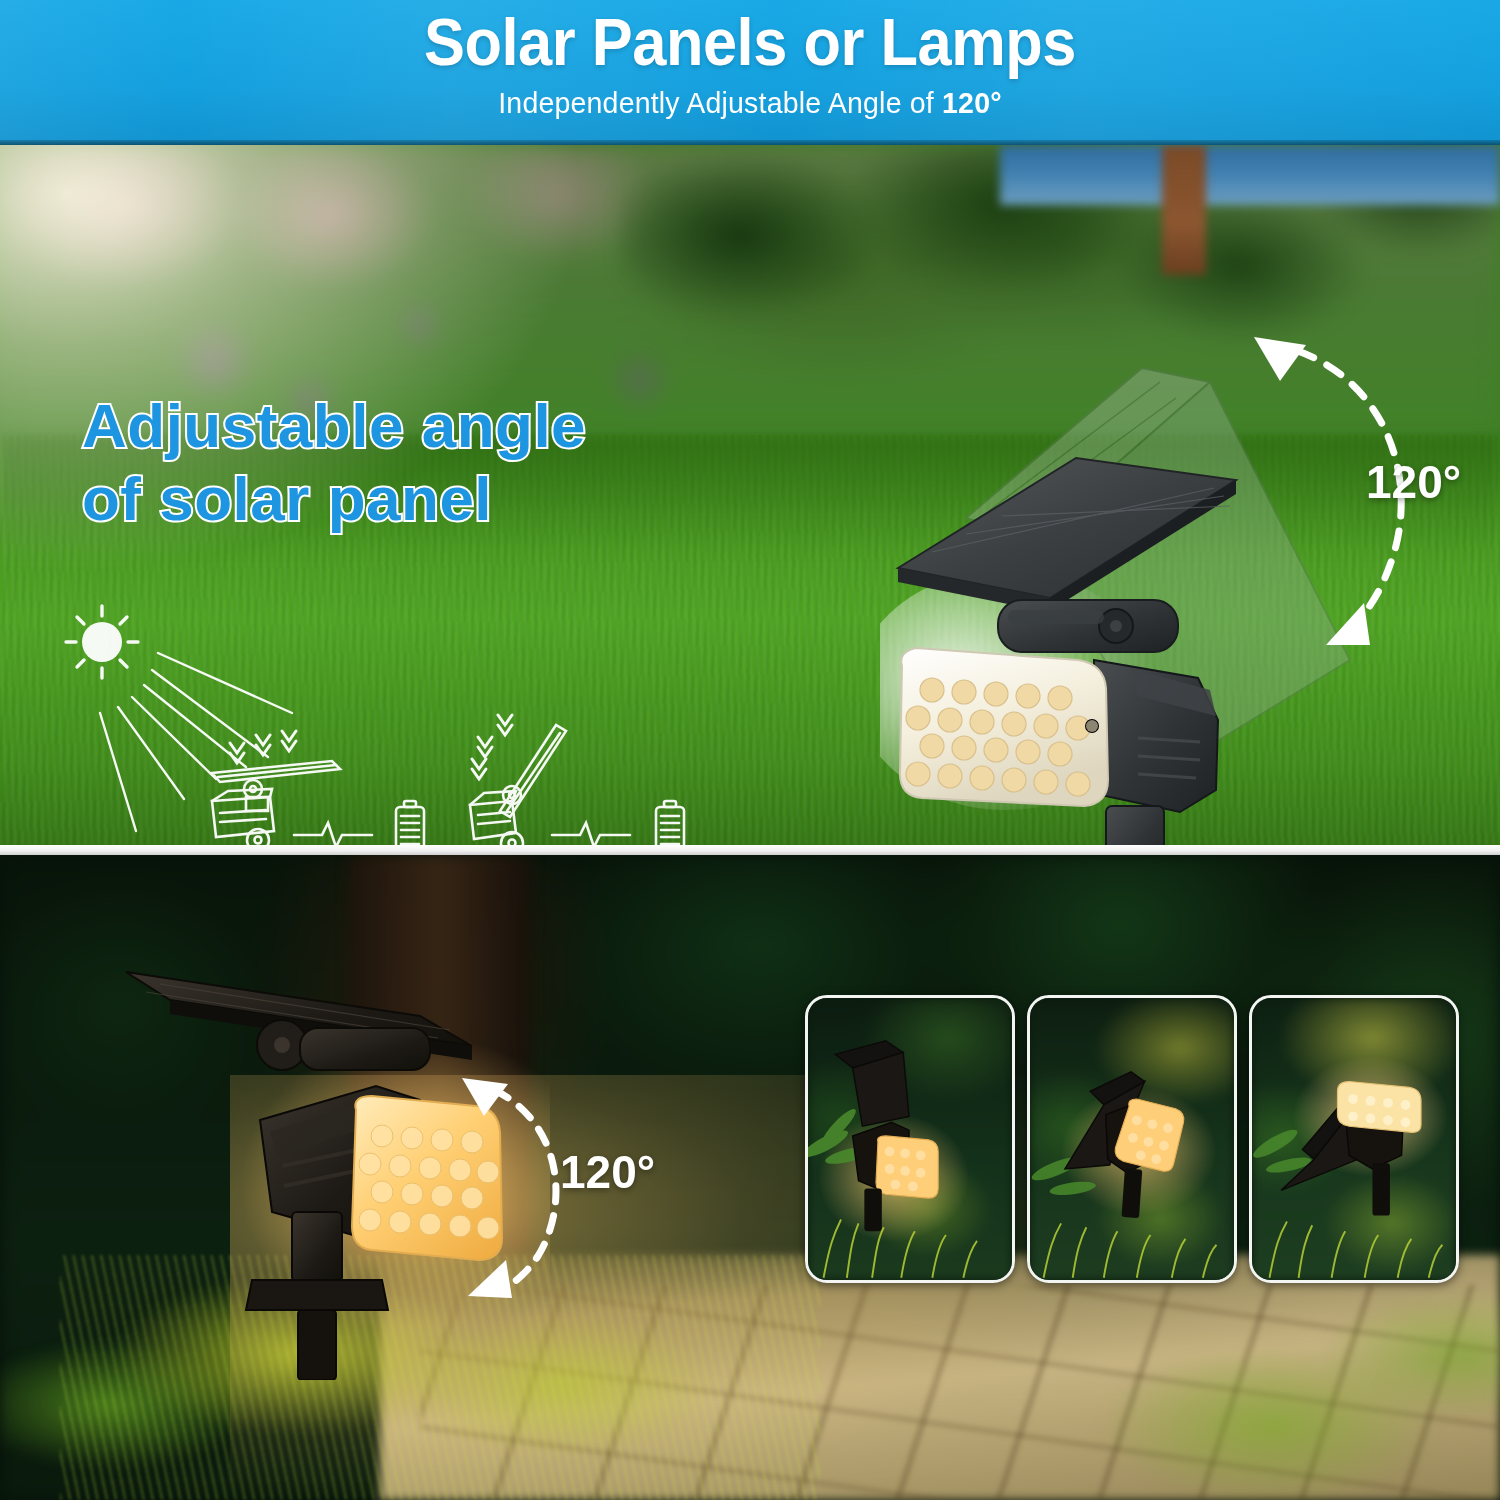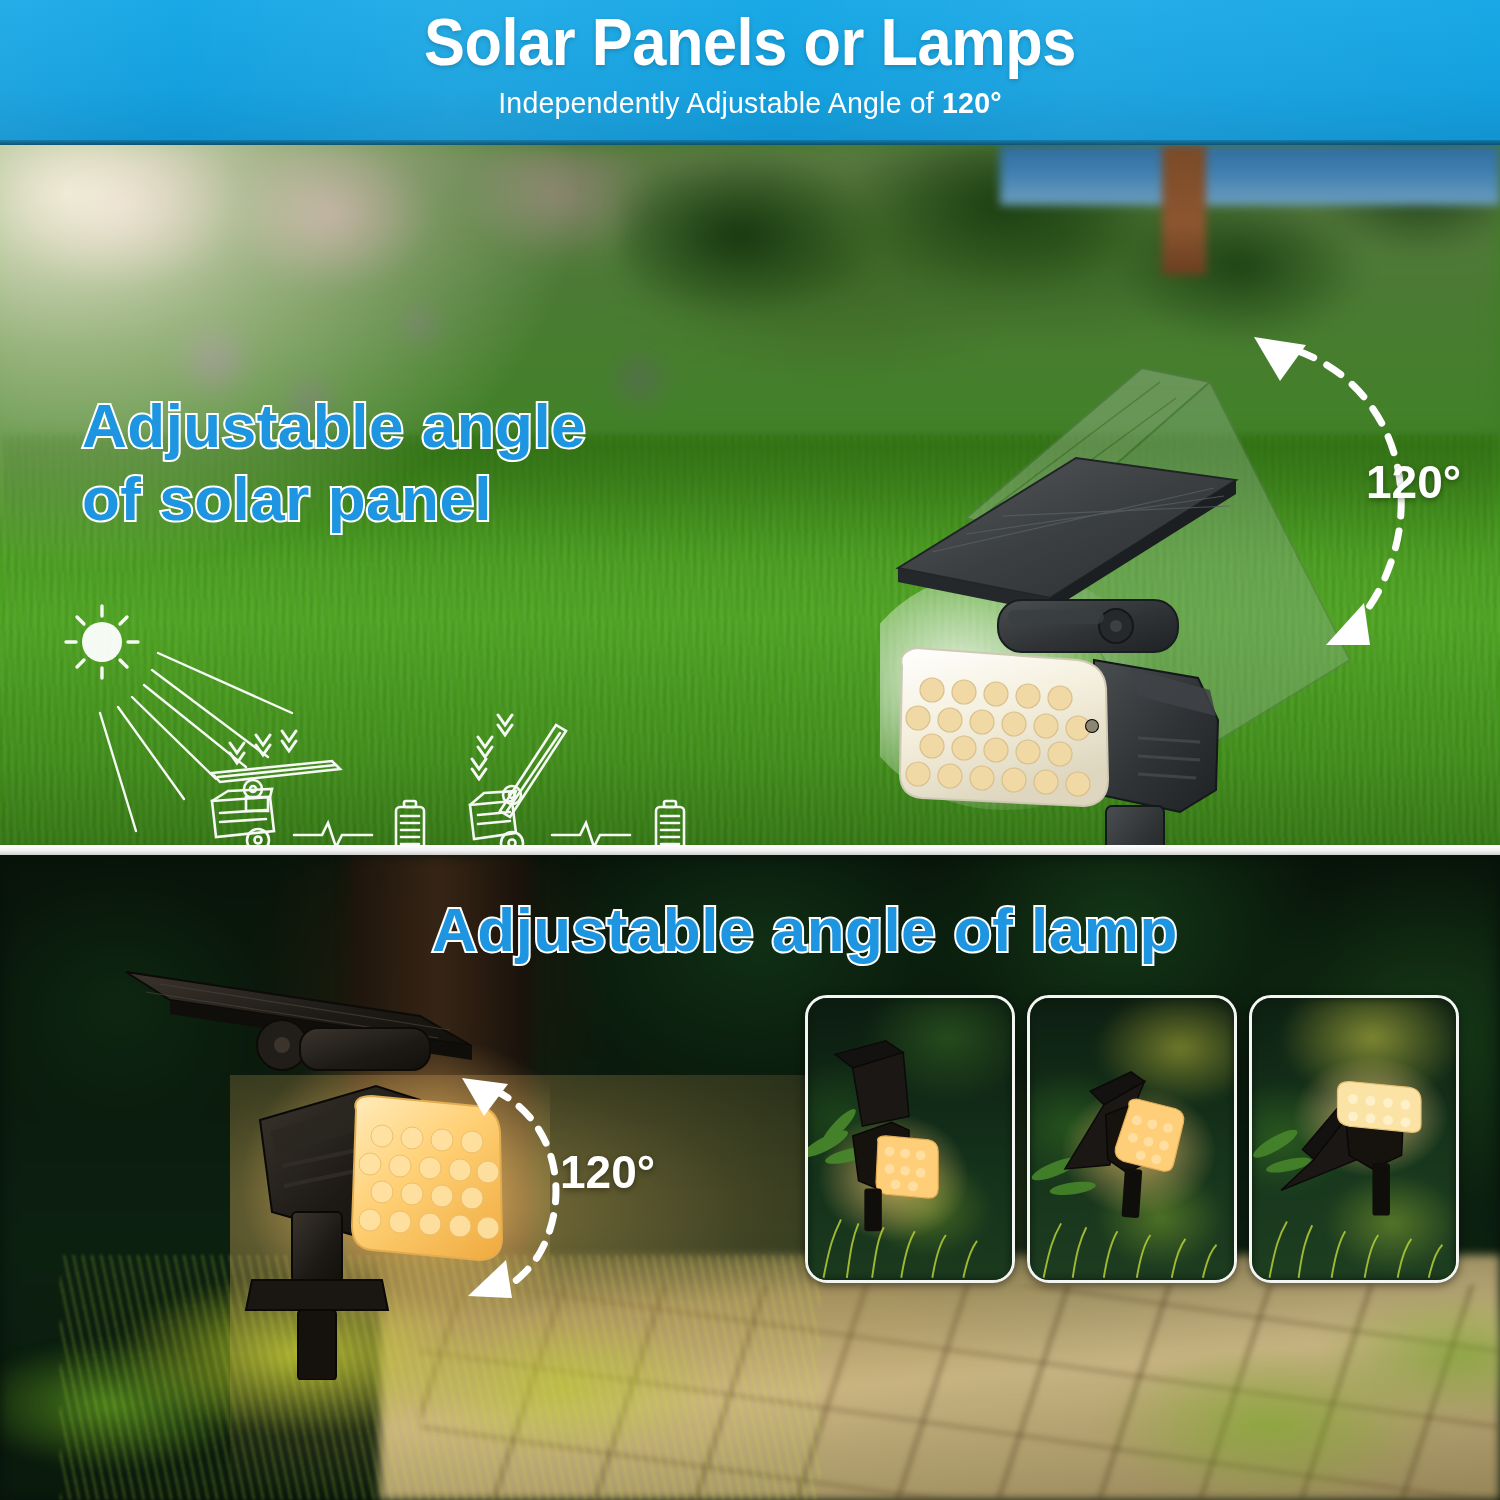--- a/index.html
+++ b/index.html
@@ -480,21 +480,20 @@
   <div class="scene-bottom">
     <div class="bot-bg"></div>
     <div class="bot-trunk"></div>
     <div class="bot-path"></div>
     <div class="bot-path-stones"></div>
     <div class="bot-grass"></div>
     <div class="bot-grass-blades"></div>
     <div class="bot-glow"></div>
   </div>
 
-  <div class="hl-blue" id="headline-lamp">Adjustable angle of lamp</div>
 
   <div class="product-bottom">
     <svg width="430" height="430" viewBox="0 0 430 430">
       <defs>
         <linearGradient id="gDark" x1="0" y1="0" x2="1" y2="1">
           <stop offset="0" stop-color="#3a342c"></stop>
             <stop offset="0.6" stop-color="#1d1a16"></stop>
             <stop offset="1" stop-color="#121009"></stop>
         </linearGradient>
         <linearGradient id="gWarm" x1="0.1" y1="0" x2="0.9" y2="1">

